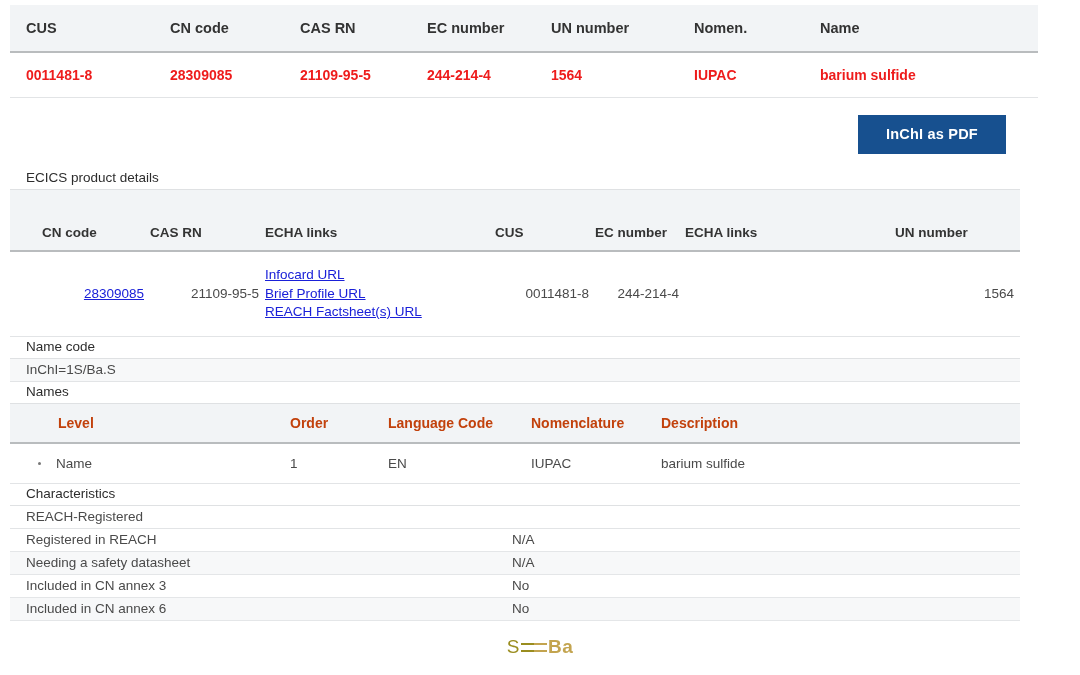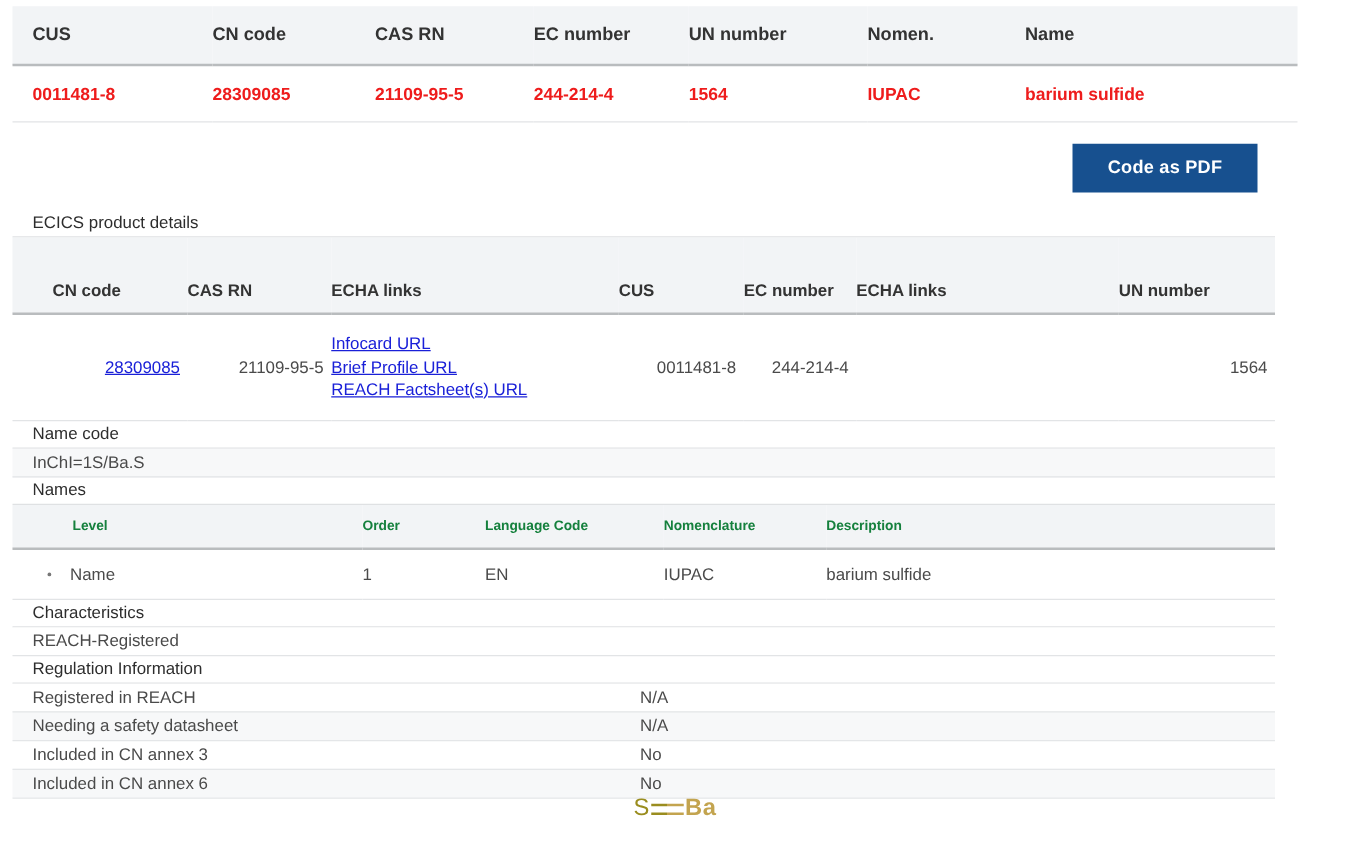--- a/index.html
+++ b/index.html
@@ -154,23 +154,23 @@
   .names-table {
     width: 1010px;
     border-collapse: collapse;
     table-layout: fixed;
   }
   .names-table th {
     background: #f2f4f6;
     border-bottom: 2px solid #b9bcbe;
     text-align: left;
     vertical-align: middle;
-    font-size: 11px;
-    font-weight: bold;
-    color: #15803d;
+    font-size: 14px;
+    font-weight: bold;
+    color: #c2410c;
     padding: 11px 6px 11px 0;
   }
   .names-table th:first-child { padding-left: 48px; }
   .names-table td {
     border-bottom: 1px solid #e2e4e6;
     text-align: left;
     vertical-align: middle;
     font-size: 13.5px;
     color: #4a4a4a;
     padding: 12px 6px 12px 0;
@@ -280,21 +280,21 @@
         <td>21109-95-5</td>
         <td>244-214-4</td>
         <td>1564</td>
         <td>IUPAC</td>
         <td>barium sulfide</td>
       </tr>
     </tbody>
   </table>
 
   <div class="pdf-row">
-    <button class="pdf-button">Code as PDF</button>
+    <button class="pdf-button">InChI as PDF</button>
   </div>
 
   <div class="detail">
 
     <div class="section-title">ECICS product details</div>
 
     <table class="ecics-table">
       <colgroup>
         <col style="width:140px">
           <col style="width:115px">
@@ -365,21 +365,20 @@
           <td>EN</td>
           <td>IUPAC</td>
           <td>barium sulfide</td>
         </tr>
       </tbody>
     </table>
 
     <div class="section-title">Characteristics</div>
     <div class="value-row plain">REACH-Registered</div>
 
-    <div class="section-title">Regulation Information</div>
 
     <table class="reg-table">
       <colgroup>
           <col style="width:502px">
           <col style="width:508px">
         </colgroup>
       <tbody>
         <tr>
           <td class="label">Registered in REACH</td>
           <td>N/A</td>

